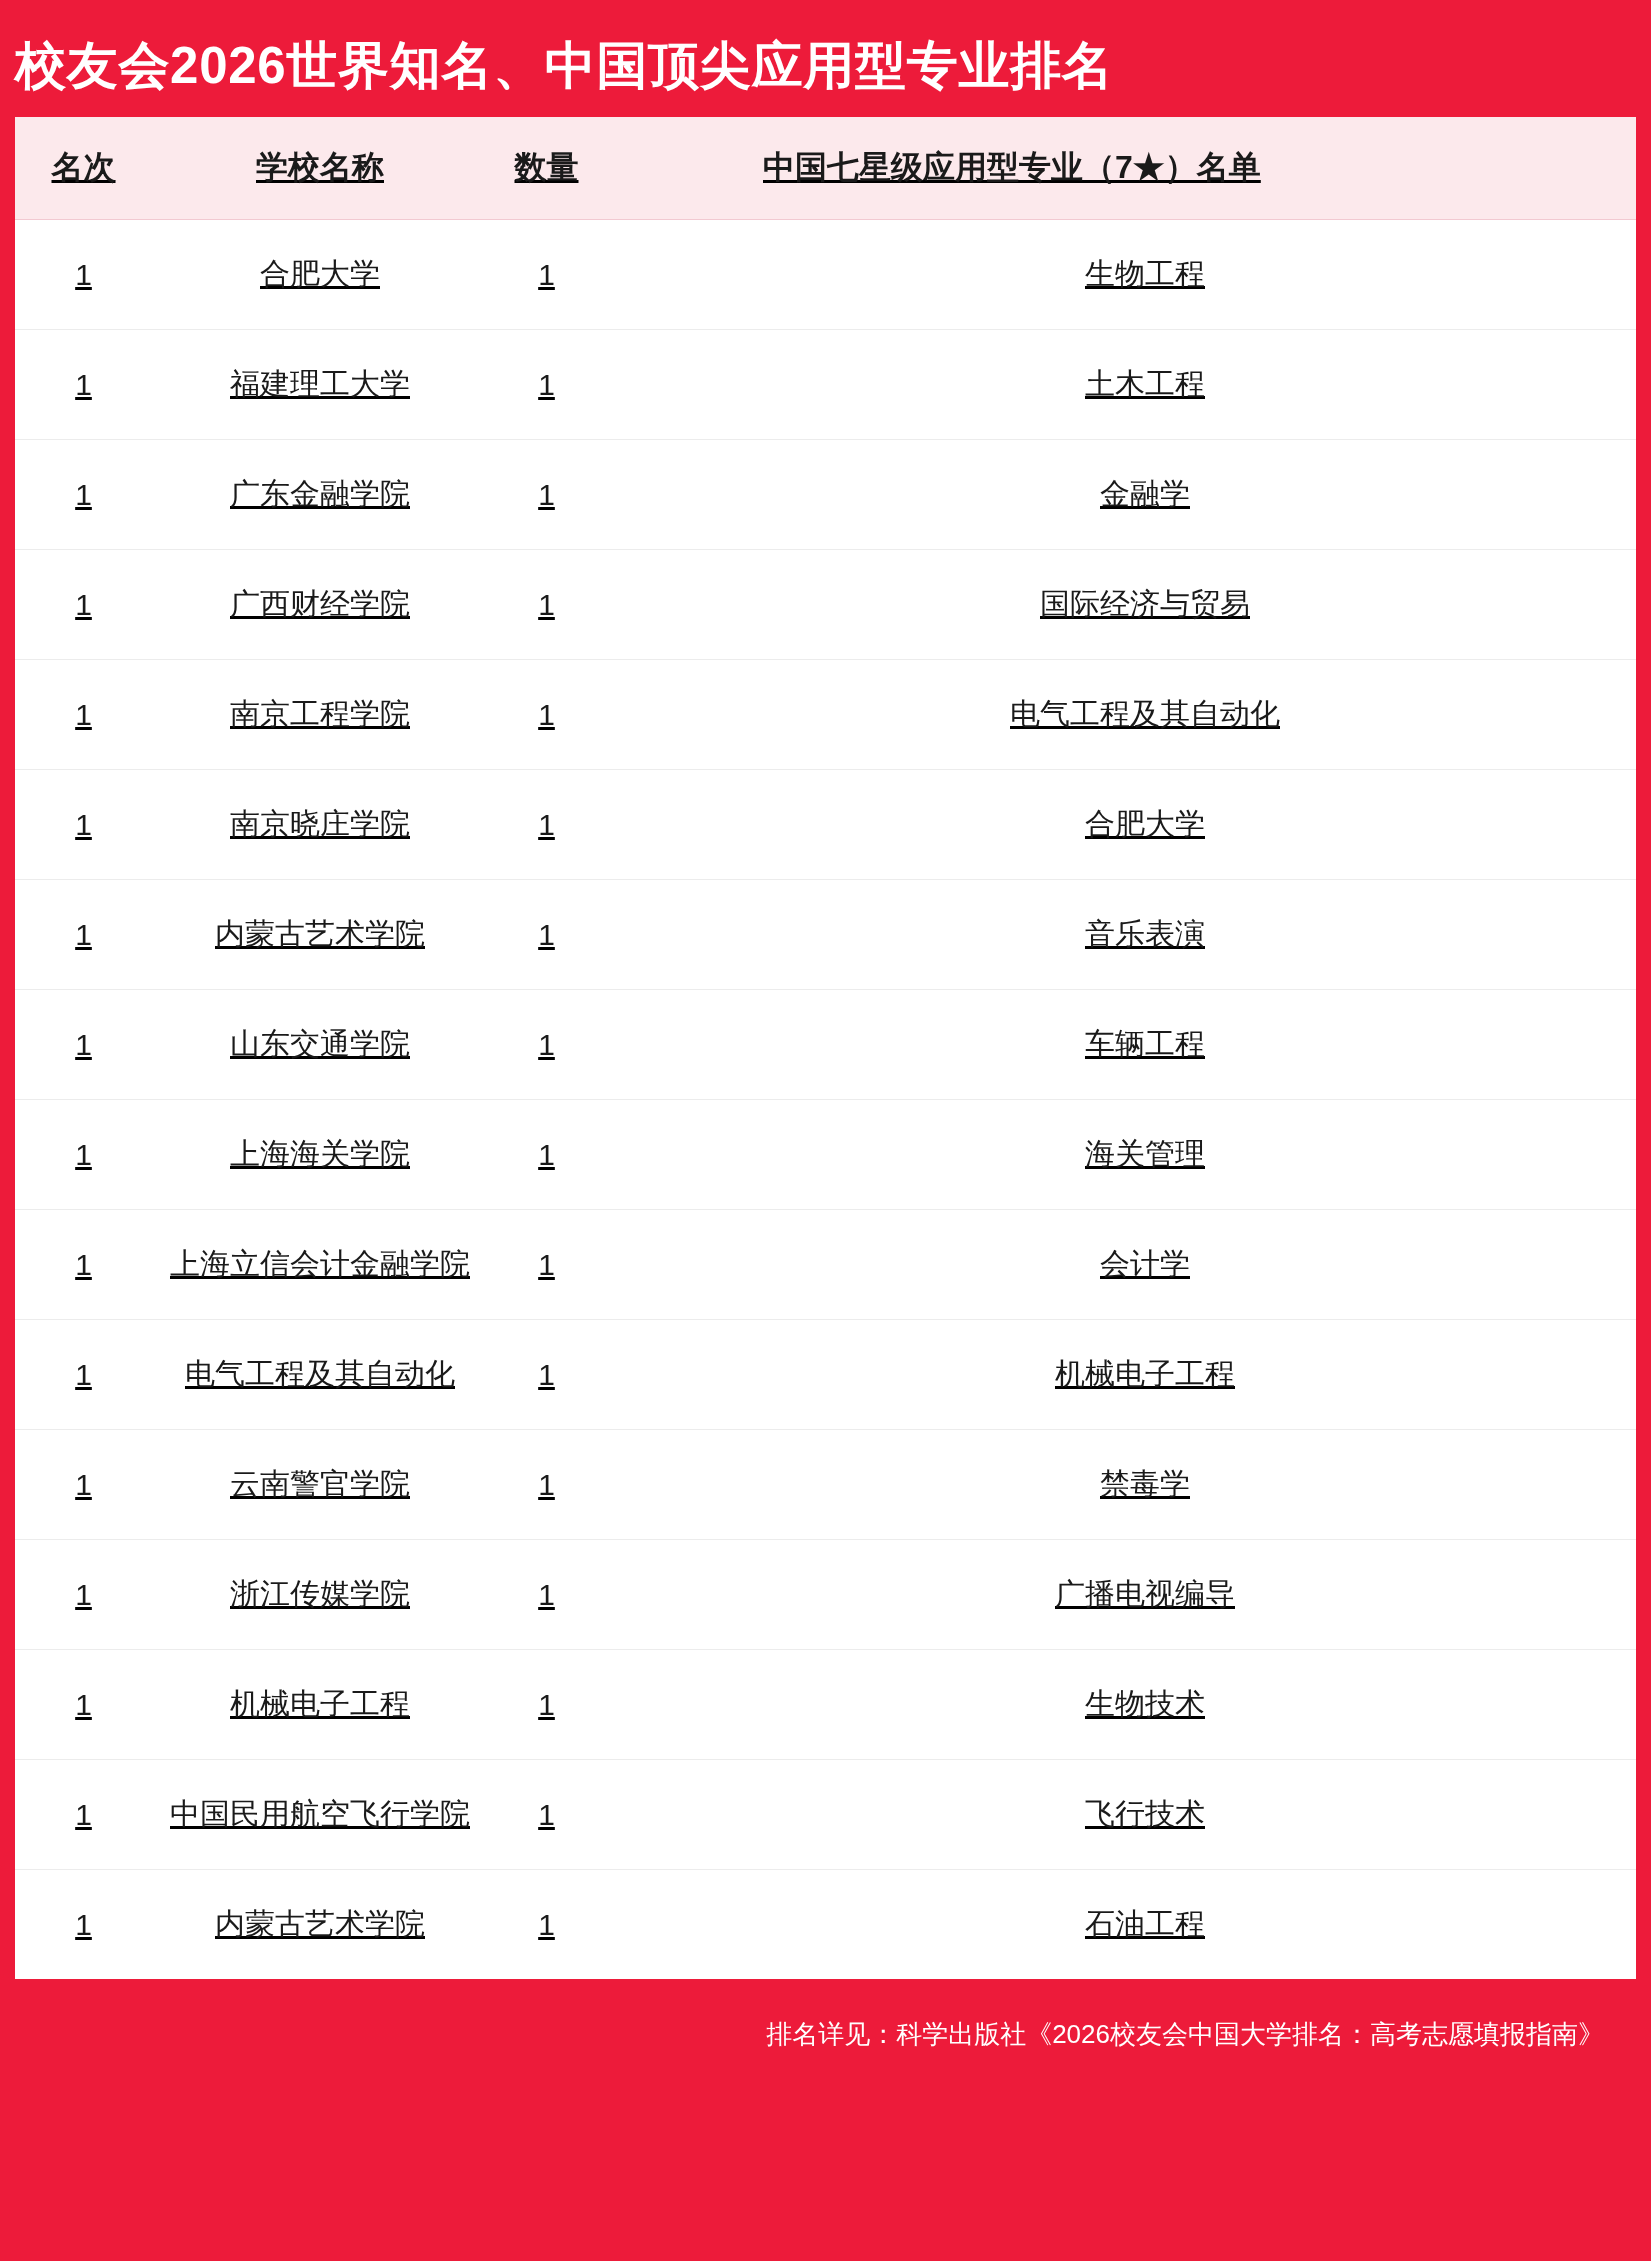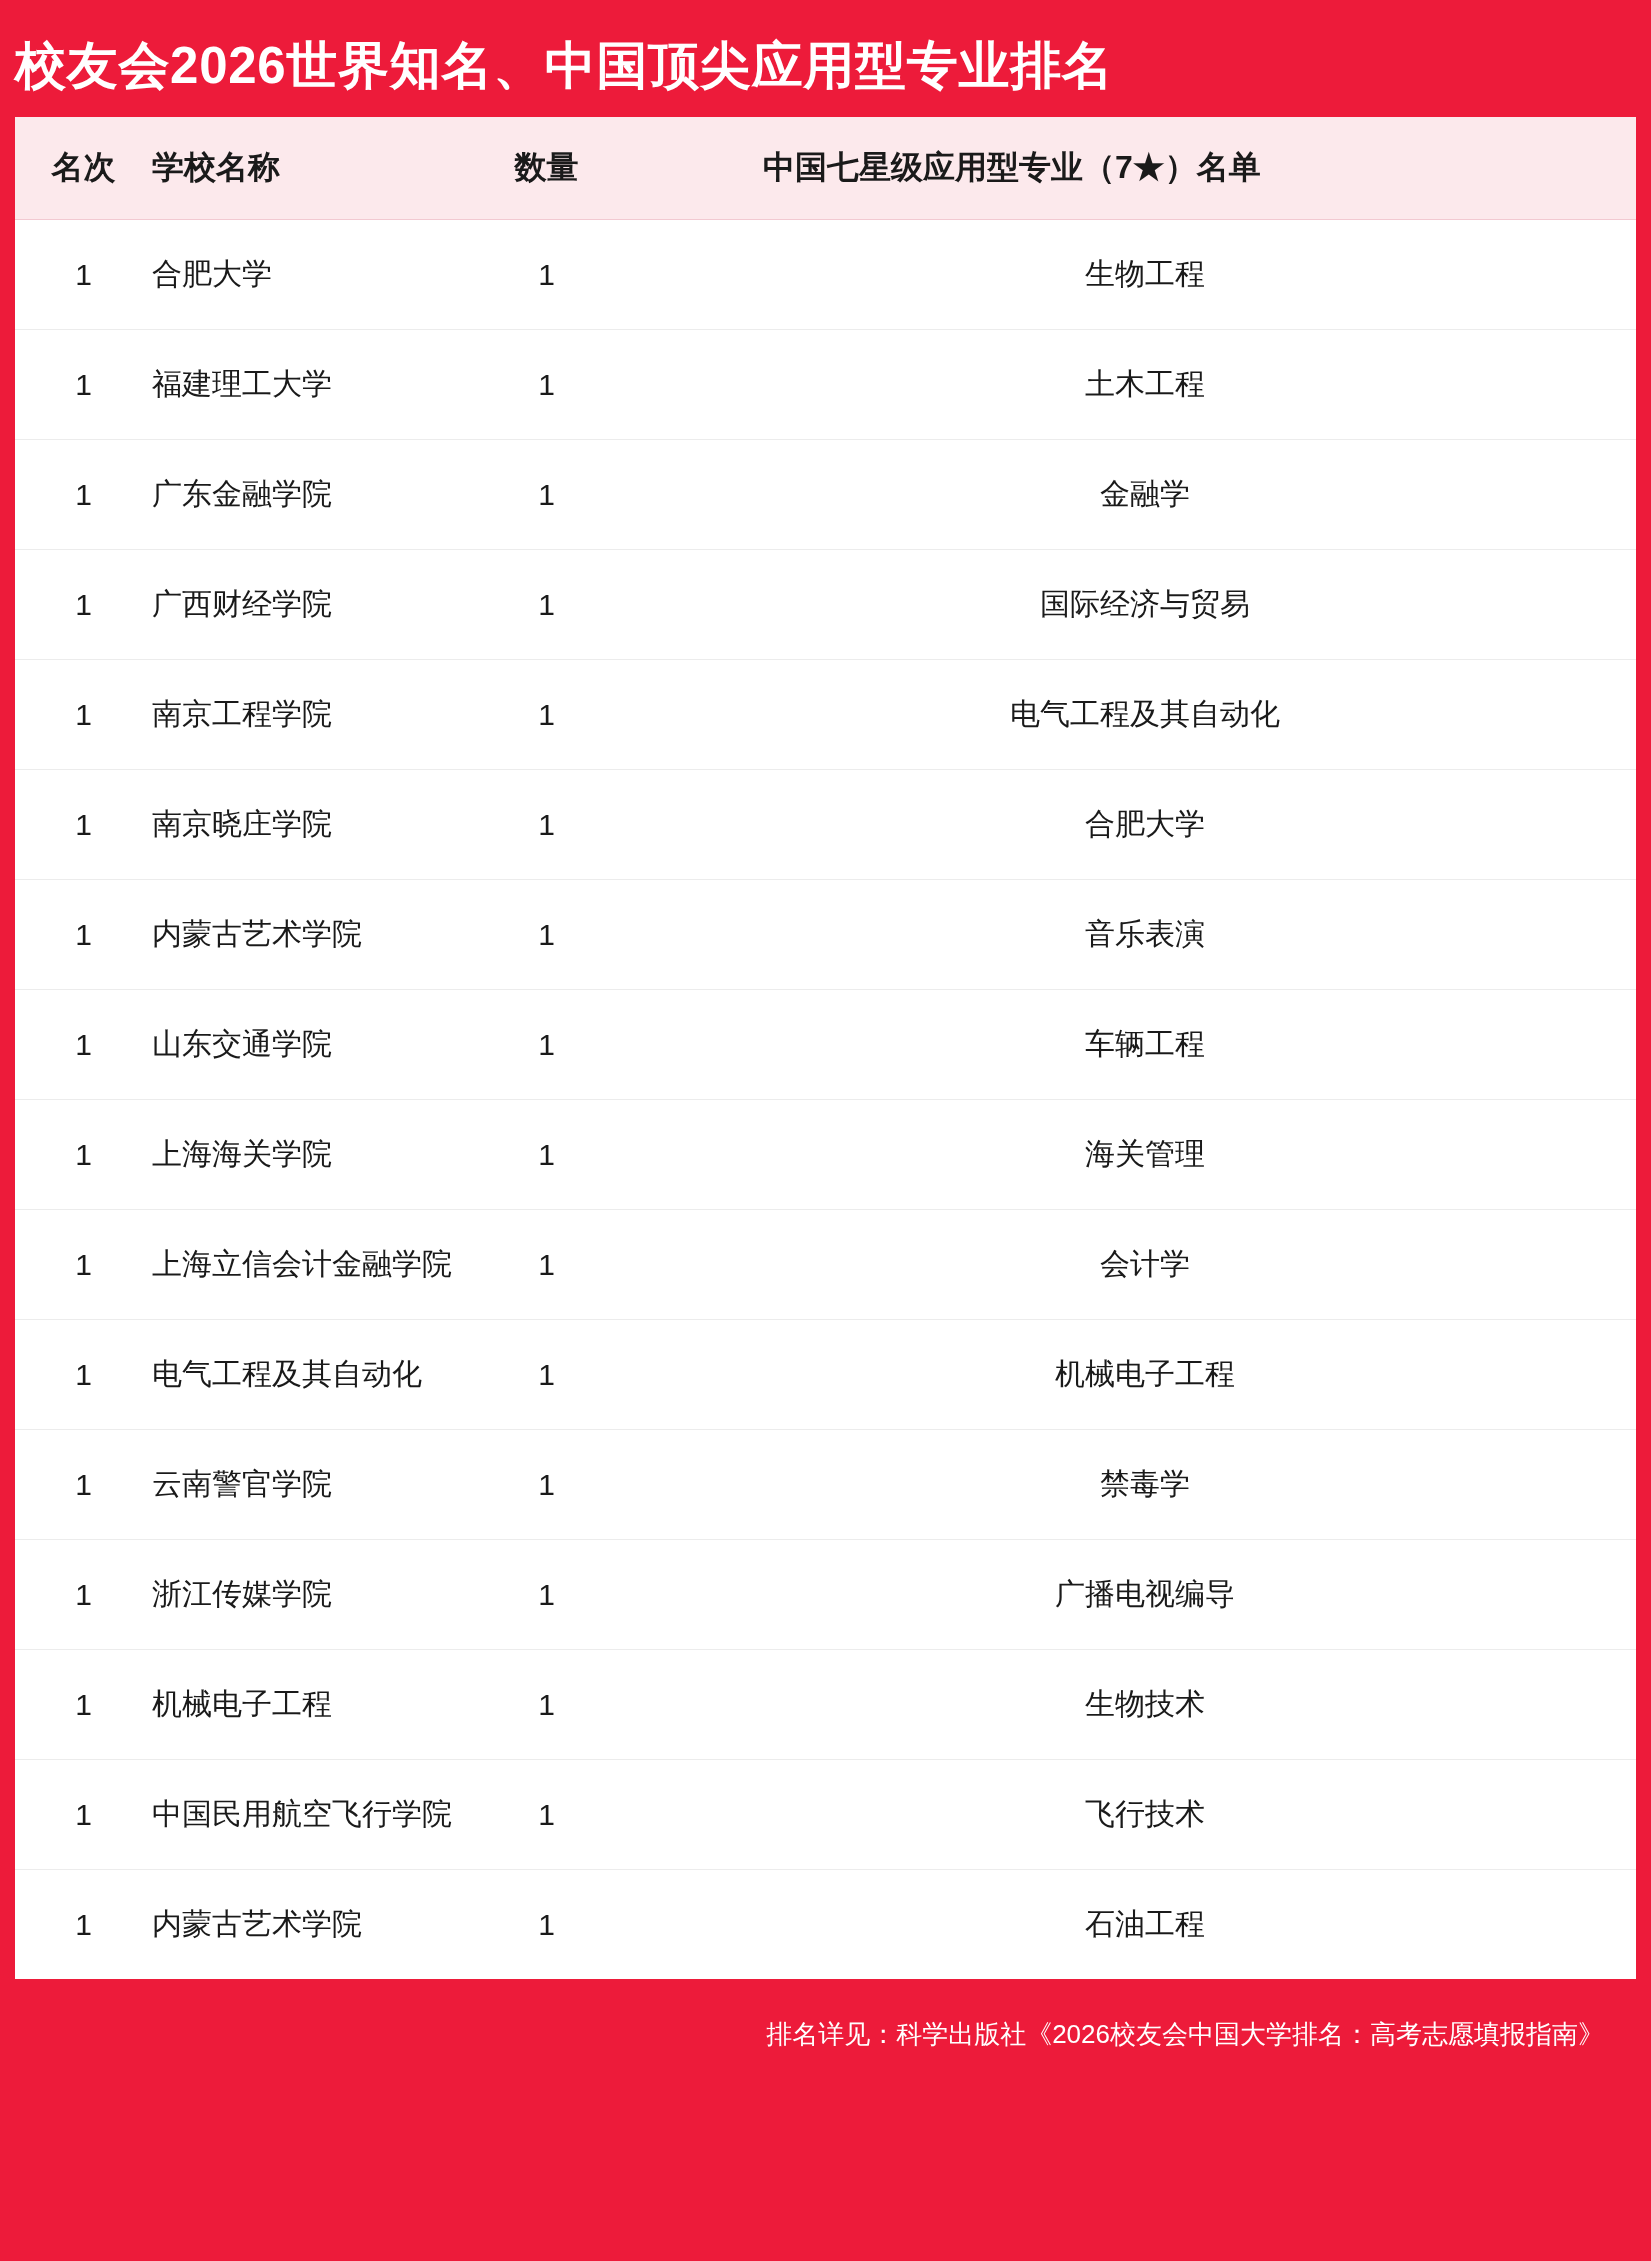--- a/index.html
+++ b/index.html
@@ -33,36 +33,37 @@
     line-height: 1.1;
     white-space: nowrap;
   }
   .table-card {
     background: #ffffff;
   }
   table {
     width: 100%;
     border-collapse: collapse;
     table-layout: fixed;
+    text-decoration: underline;
   }
   thead th {
     background: #fce9ec;
     color: #1a1a1a;
     font-size: 32px;
     font-weight: bold;
     padding: 29px 0;
     border-bottom: 1.4px solid #f2c9d1;
   }
   col.c-rank { width: 137px; }
   col.c-school { width: 336px; }
   col.c-count { width: 117px; }
   col.c-major { width: 1031px; }
 
   th.h-rank, td.t-rank { text-align: center; }
-  th.h-school, td.t-school { text-align: left; }
+  th.h-school, td.t-school { text-align: center; }
   th.h-count, td.t-count { text-align: center; }
   th.h-major, td.t-major { text-align: center; }
   th.h-major { padding-left: 158px; text-align: left; }
   td.t-major { padding-left: 49px; }
 
   tbody td {
     font-size: 30px;
     color: #1a1a1a;
     padding: 34px 0;
     border-bottom: 1.4px solid #ececec;

